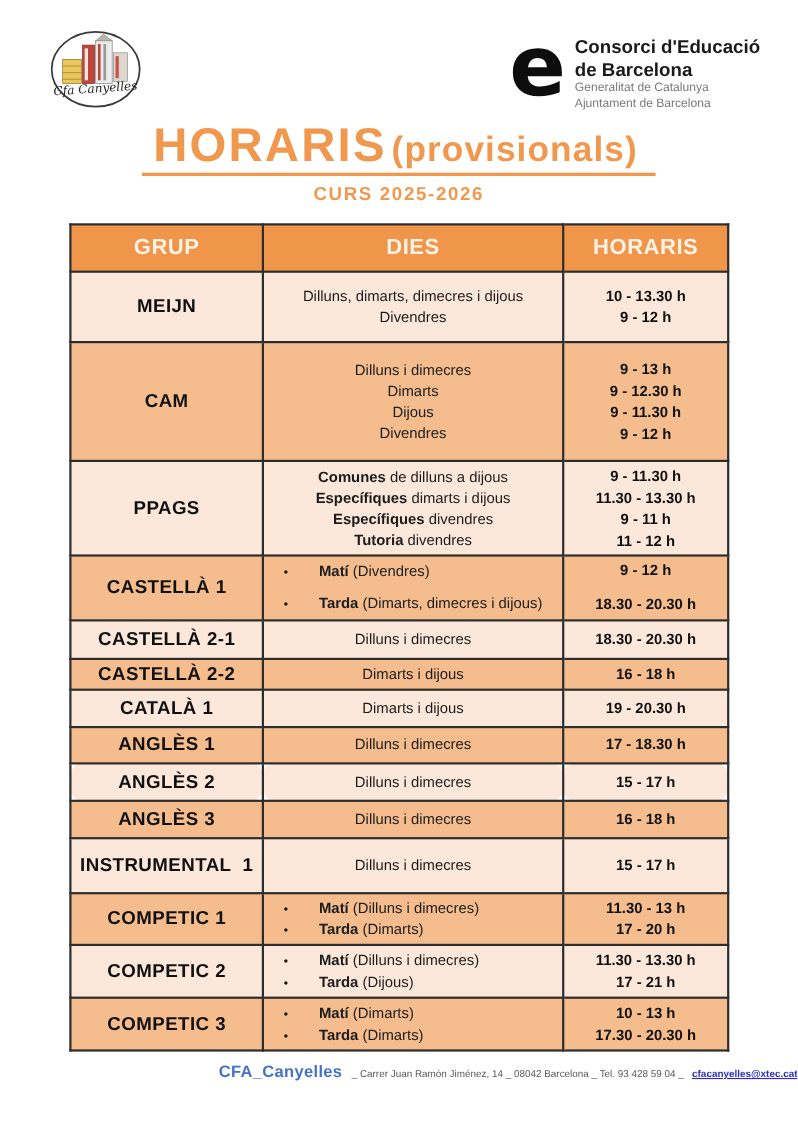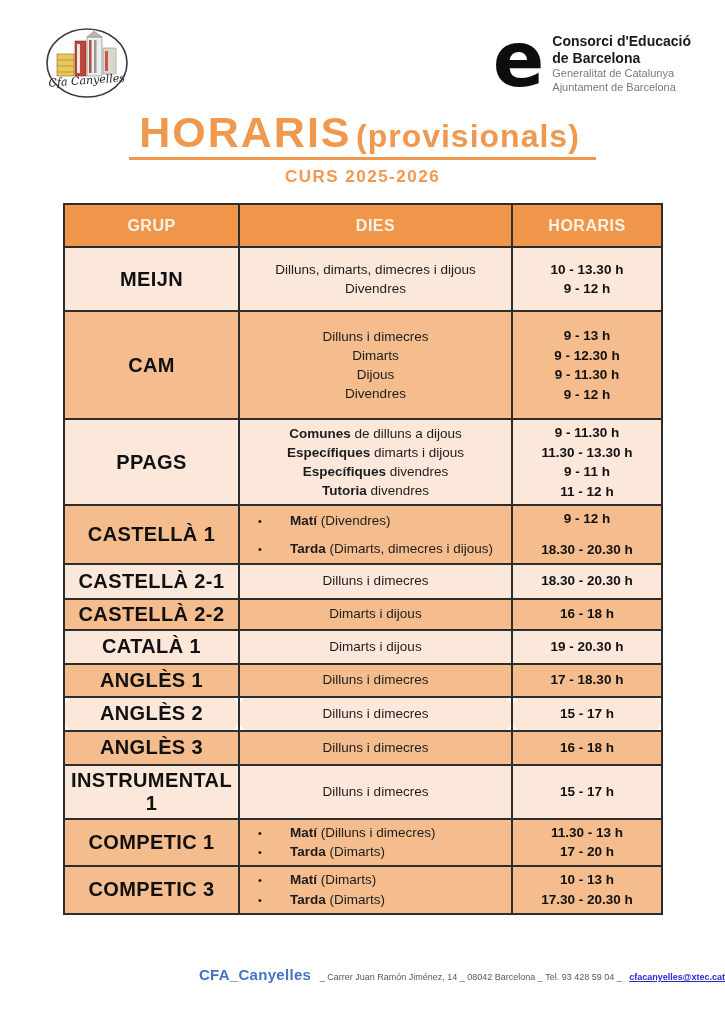--- a/index.html
+++ b/index.html
@@ -9,36 +9,36 @@
     font-family: "Liberation Sans", sans-serif;
     position: relative;
     overflow: hidden;
   }
   
   .header { display: flex; justify-content: space-between; align-items: flex-start; padding: 26px 34px 0 44px; height: 104px; }
   .school-logo svg { width: 86px; height: 76px; display: block; }
   .consorci { display: flex; align-items: flex-start; gap: 10px; padding-top: 6px; }
   .consorci .e-glyph { font-family: "DejaVu Sans", sans-serif; font-weight: 700; font-size: 76px; line-height: 56px; color: #0d0d0d; letter-spacing: -2px; }
   .consorci .txt { font-size: 11px; line-height: 1.22; padding-top: 1px; }
-  .consorci .txt .b { font-weight: 700; color: #1a1a1a; font-size: 14px; }
+  .consorci .txt .b { font-weight: 700; color: #1a1a1a; font-size: 17px; }
   .consorci .txt .g { color: #7a7a7a; font-size: 11px; }
   
   .title-wrap { text-align: center; margin-top: 6px; }
   .title-line { display: inline-block; border-bottom: 3px solid #F0994E; padding: 0 16px 2px 10px; }
   .title-main { color: #F0994E; font-weight: 700; font-size: 43px; letter-spacing: 2px; line-height: 1.05; }
   .title-paren { color: #F0994E; font-weight: 700; font-size: 32px; letter-spacing: 1px; }
   .subtitle { color: #F0994E; font-weight: 700; font-size: 17px; letter-spacing: 1.5px; margin-top: 7px; }
   
   table { border-collapse: collapse; table-layout: fixed; width: 598px; margin: 16px 0 0 63px; }
   th, td { border: 2px solid #2d2d2d; }
-  thead th { background: #F0964B; color: #FBF2E6; font-size: 16px; font-weight: 700; height: 43px; text-align: center; letter-spacing: 0.5px; margin-left: 29px; }
+  thead th { background: #F0964B; color: #FBF2E6; font-size: 20px; font-weight: 700; height: 43px; text-align: center; letter-spacing: 0.5px; margin-left: 29px; }
   tbody tr.light td { background: #FBE8DA; }
   tbody tr.dark  td { background: #F5BD8D; }
   td { padding: 3px 6px; vertical-align: middle; }
-  td.group { font-weight: 700; font-size: 20px; color: #101010; text-align: center; letter-spacing: 0.4px; white-space: pre-wrap; }
+  td.group { font-weight: 700; font-size: 17px; color: #101010; text-align: center; letter-spacing: 0.4px; white-space: pre-wrap; }
   td.dies { font-size: 13.5px; color: #1c1c1c; text-align: center; }
   td.dies .line { line-height: 1.42; }
   td.dies .line b { font-weight: 700; }
   td.dies .line.bullet { display: flex; align-items: baseline; text-align: left; padding-left: 12px; }
   td.dies .dot { flex: 0 0 32px; font-size: 11px; color: #111; }
   td.horaris { font-weight: 700; font-size: 13.5px; color: #101010; text-align: center; }
   td.horaris .hline { line-height: 1.45; }
   tr.spread td.dies .line + .line { margin-top: 9px; }
   tr.spread td.horaris .hline + .hline { margin-top: 11px; }
   
@@ -248,20 +248,37 @@
           <div class="line bullet">
             <span class="dot">•</span>
             <span class="txt"><b>Tarda</b> (Dimarts)</span>
           </div>
         </td>
         <td class="horaris">
           <div class="hline">11.30 - 13 h</div>
           <div class="hline">17 - 20 h</div>
         </td>
       </tr>
+      <tr class="light">
+        <td class="group">COMPETIC 2</td>
+        <td class="dies">
+          <div class="line bullet">
+            <span class="dot">•</span>
+            <span class="txt"><b>Matí</b> (Dilluns i dimecres)</span>
+          </div>
+          <div class="line bullet">
+            <span class="dot">•</span>
+            <span class="txt"><b>Tarda</b> (Dijous)</span>
+          </div>
+        </td>
+        <td class="horaris">
+          <div class="hline">11.30 - 13.30 h</div>
+          <div class="hline">17 - 21 h</div>
+        </td>
+      </tr>
       <tr class="dark">
         <td class="group">COMPETIC 3</td>
         <td class="dies">
           <div class="line bullet">
             <span class="dot">•</span>
             <span class="txt"><b>Matí</b> (Dimarts)</span>
           </div>
           <div class="line bullet">
             <span class="dot">•</span>
             <span class="txt"><b>Tarda</b> (Dimarts)</span>

